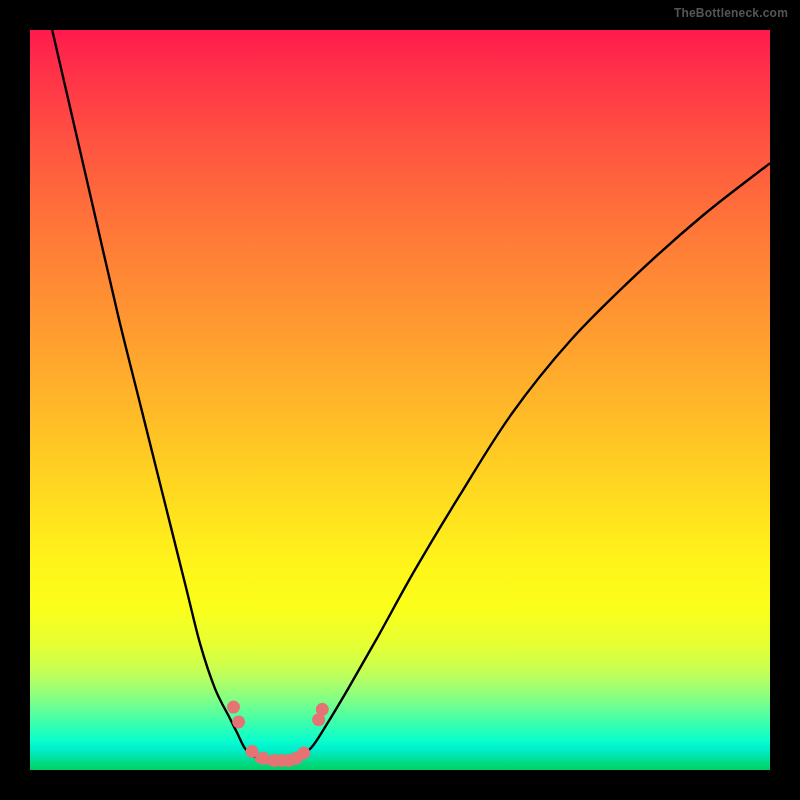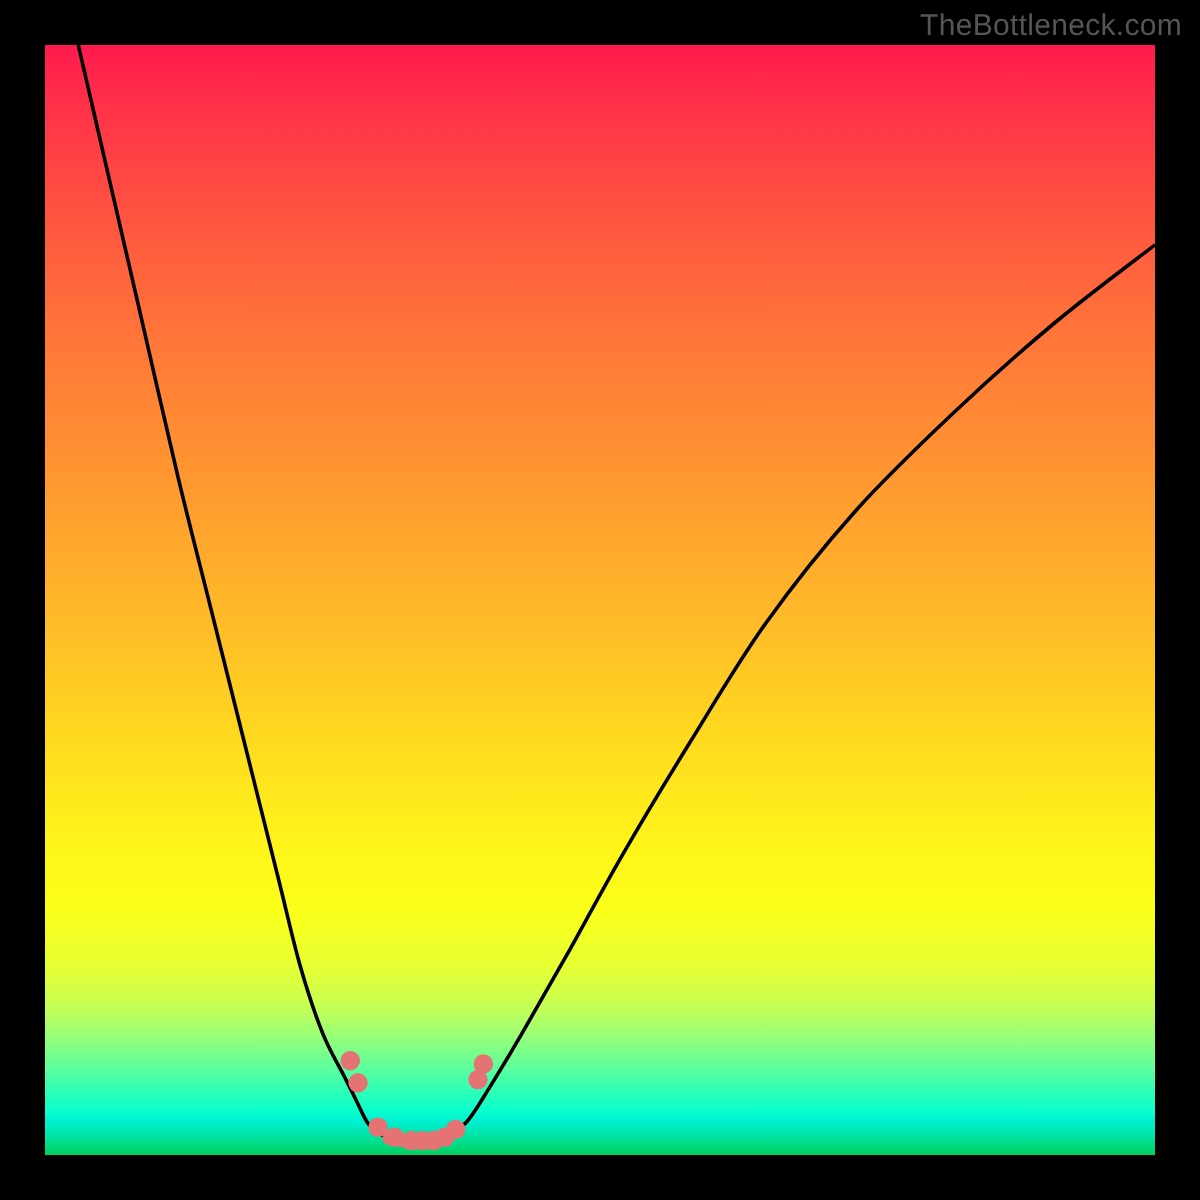--- a/index.html
+++ b/index.html
@@ -55,22 +55,22 @@
   }
   .curves {
     position: absolute;
     inset: 0;
   }
   .attribution {
     position: absolute;
     top: 6px;
     right: 12px;
     color: #555;
-    font-size: 20px;
-    font-weight: 400;
+    font-size: 12px;
+    font-weight: 700;
     letter-spacing: 0.2px;
   }
 </style>
 </head>
 <body>
 
 <div class="frame">
 
   <div class="plot">
     <div class="gradient"></div>

